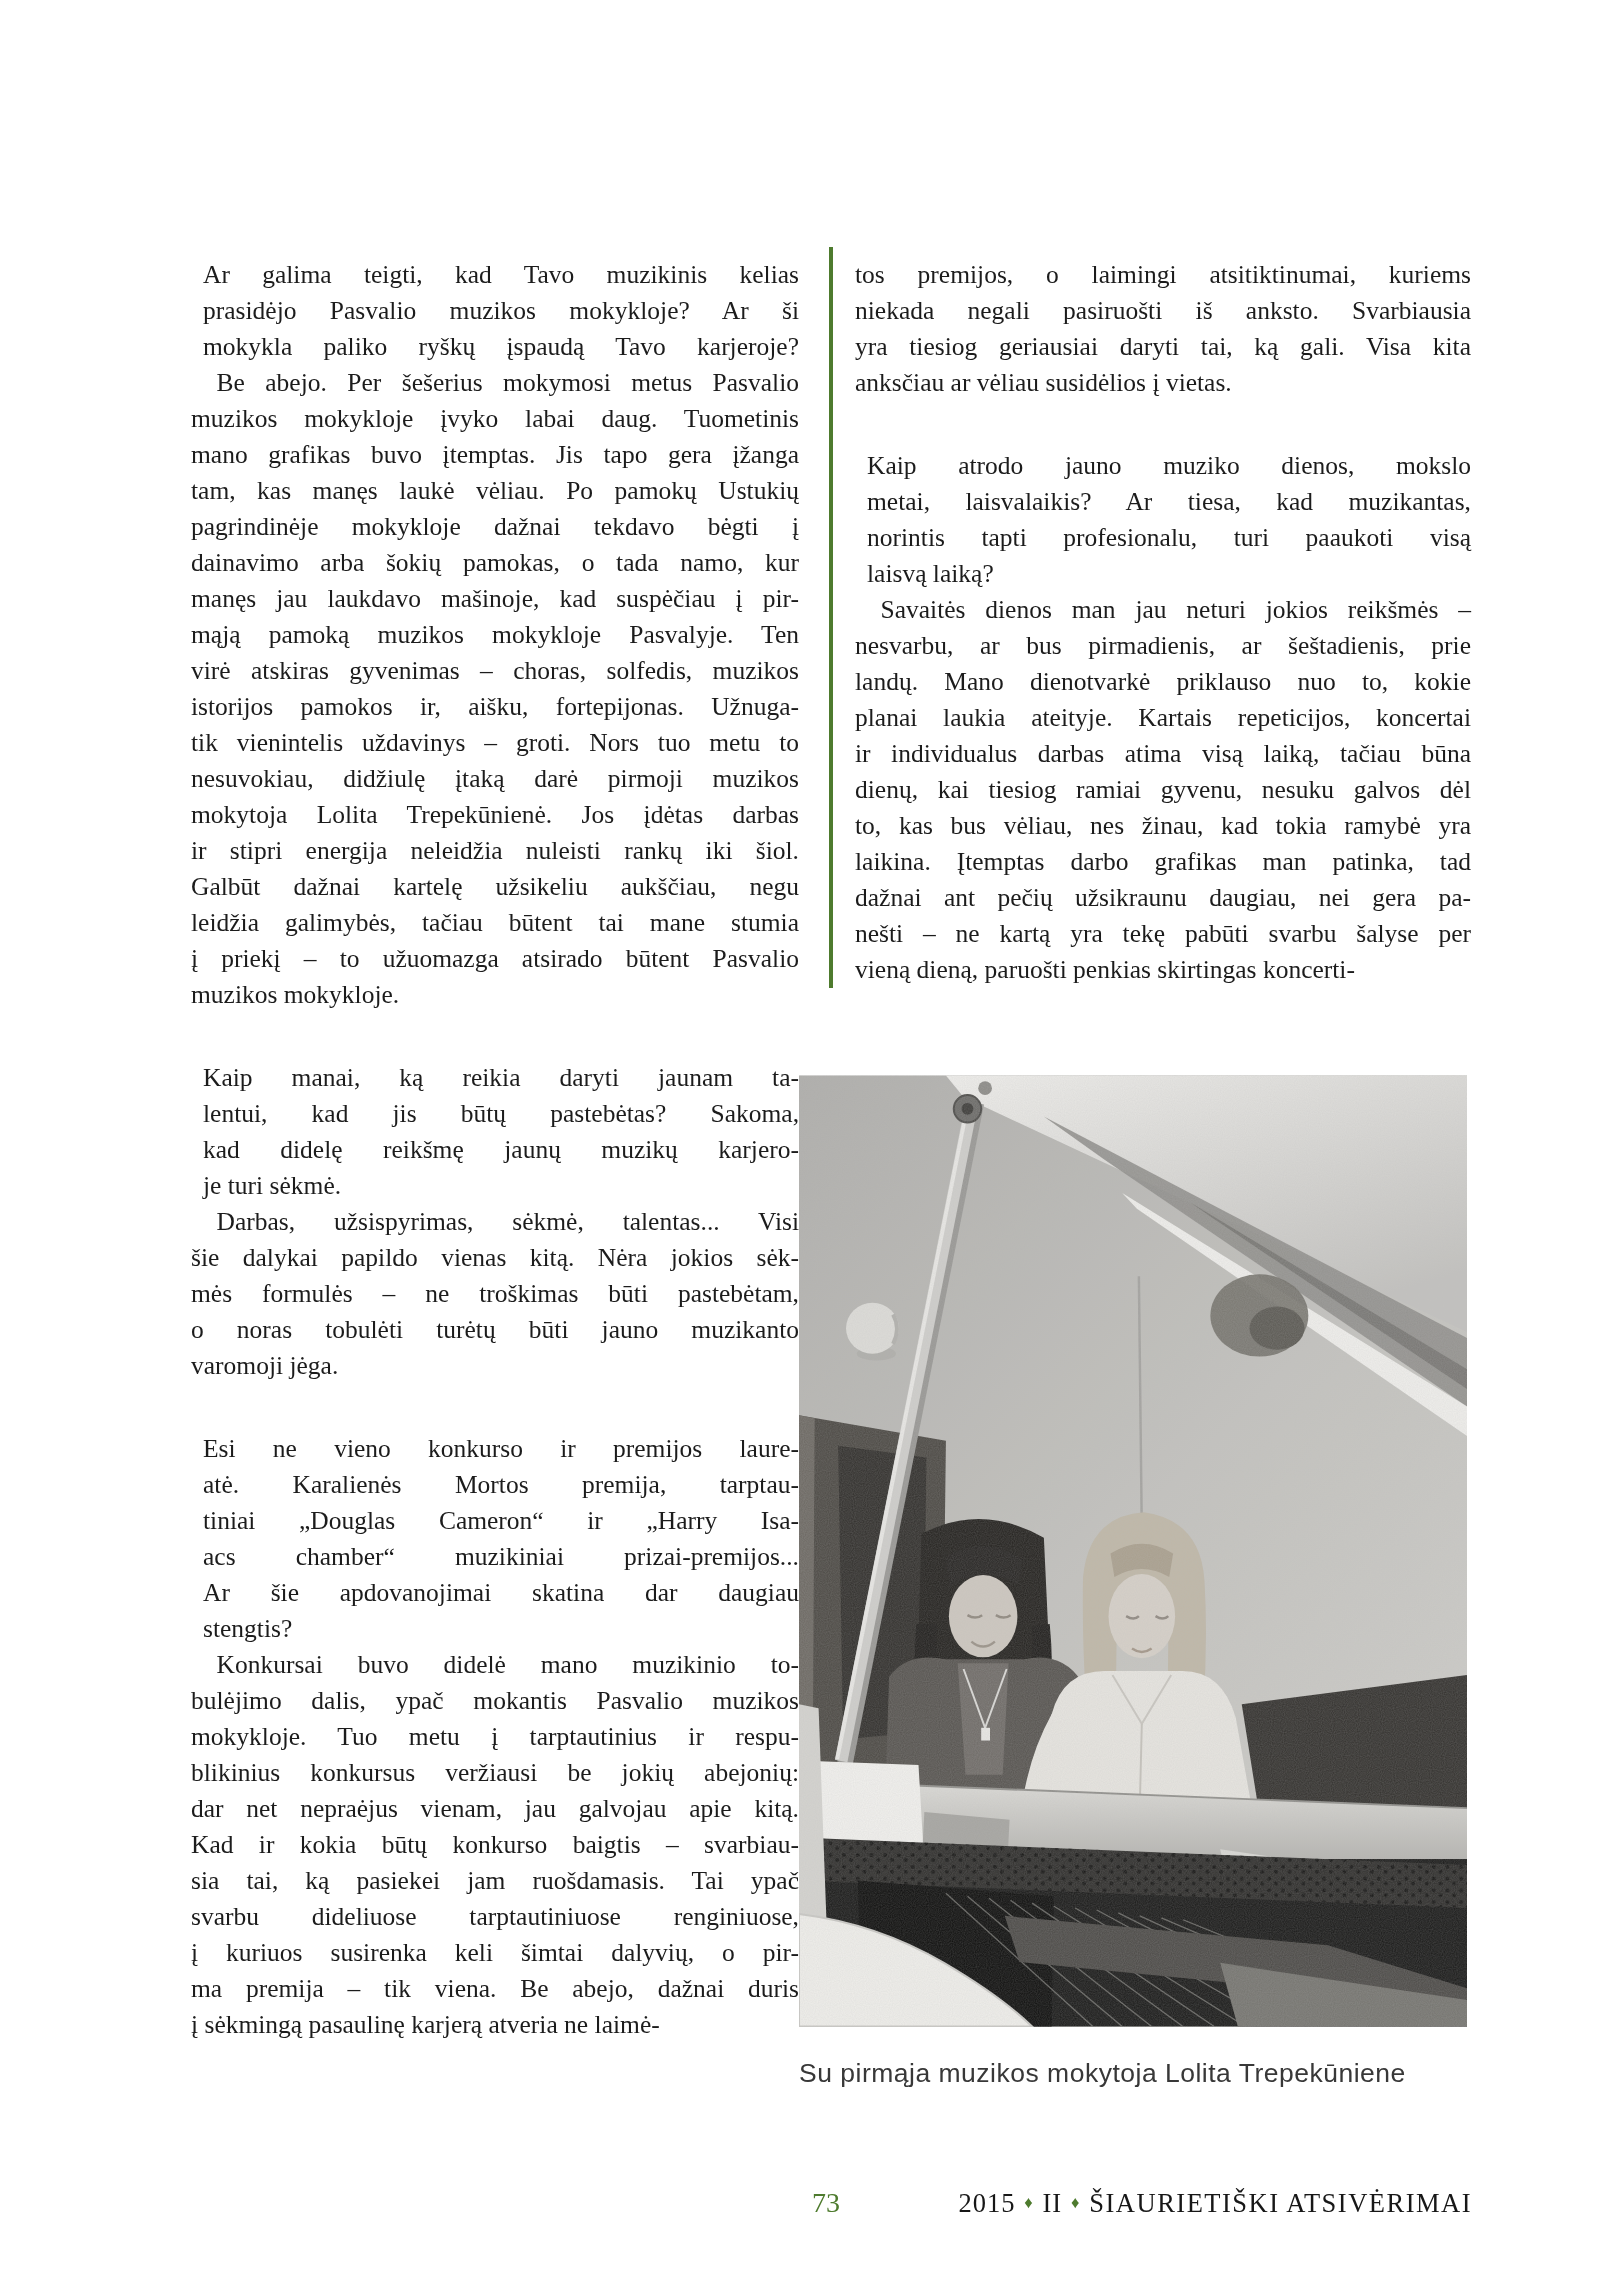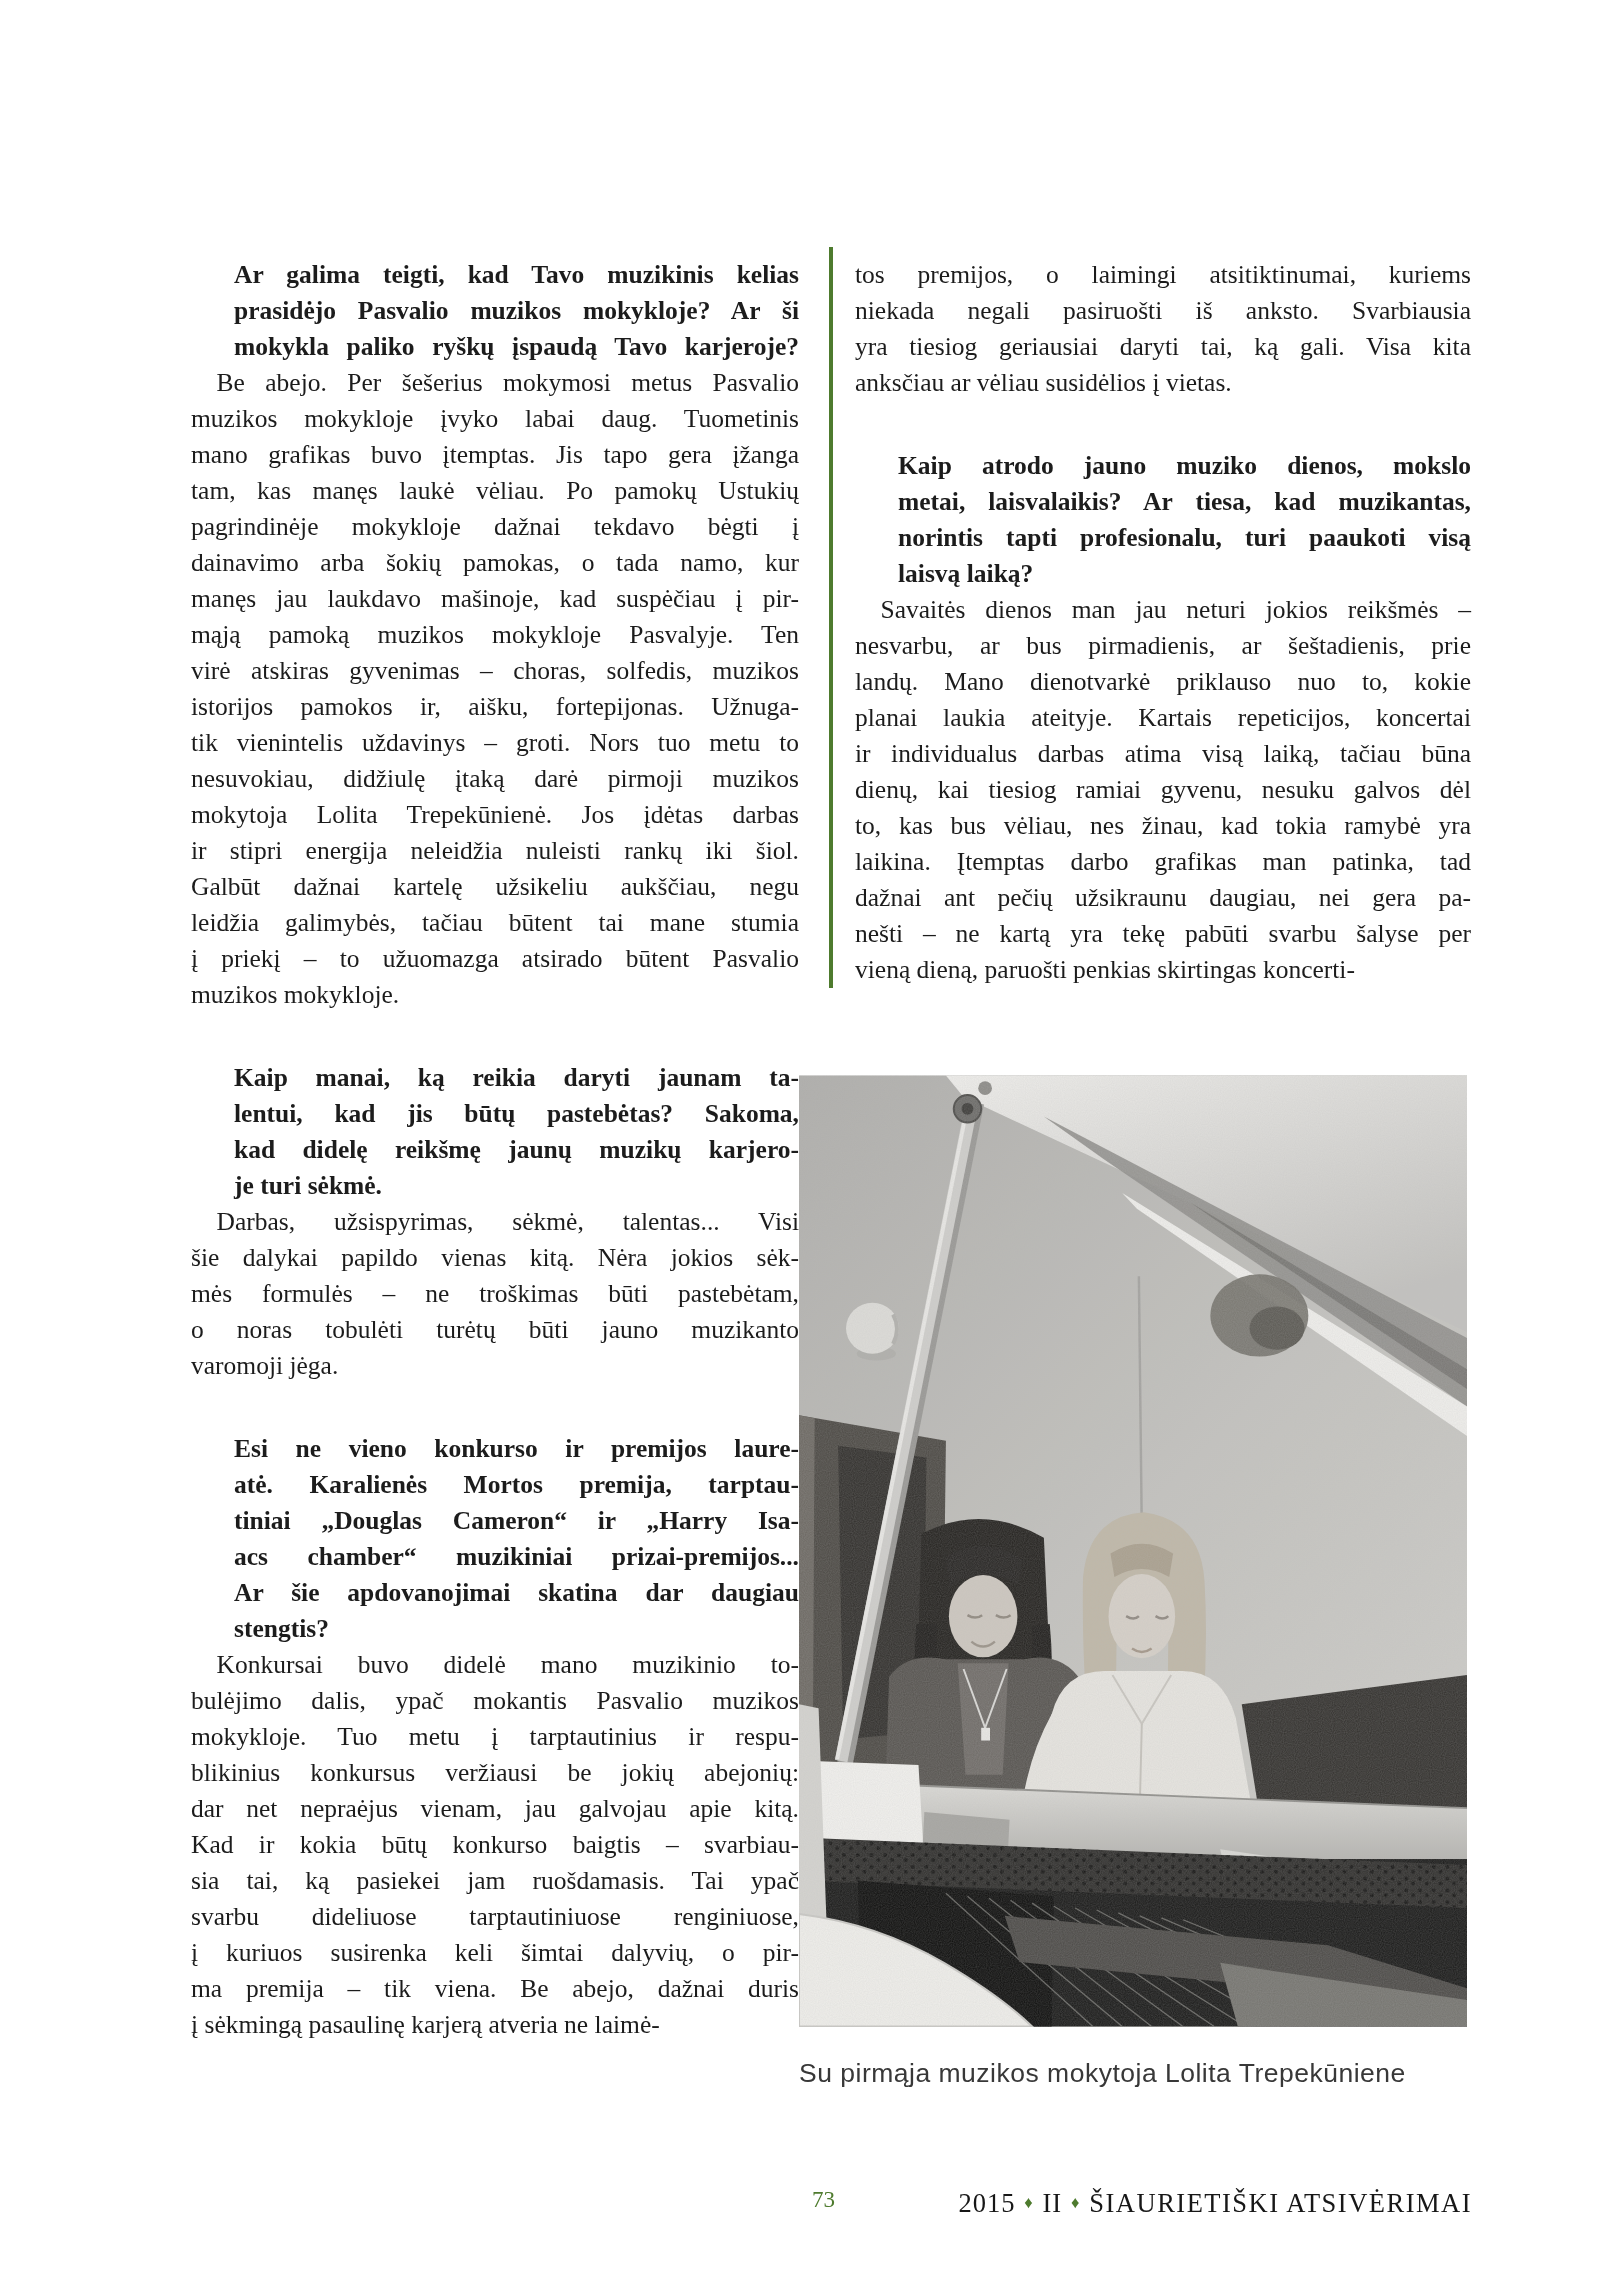--- a/index.html
+++ b/index.html
@@ -4,39 +4,39 @@
 <style>
   html,body{margin:0;padding:0;background:#ffffff;}
   #page{
     position:relative; width:1621px; height:2293px; background:#fff;
     font-family:"Liberation Serif", serif; color:#1c1c1c; overflow:hidden;
   }
   .col{position:absolute; font-size:25.5px; line-height:36px;}
   #col-left{left:191px; top:257px; width:608px;}
   #col-right{left:855px; top:257px; width:616px;}
   .block{margin:0;}
-  .block.heading{font-weight:bold; margin-left:43px; margin-top:47px;}
+  .block.heading{font-weight:normal; margin-left:12px; margin-top:47px;}
   .block.heading:first-child{margin-top:0;}
   .block.para.indent .ln:first-child{text-indent:25.5px;}
   .ln{height:36px; line-height:36px; white-space:normal;}
   .ln.j{text-align:justify; text-align-last:justify; -moz-text-align-last:justify;}
   #divider{
     position:absolute; left:829px; top:247px; width:3.9px; height:741px;
     background:var(--green,#4e7b2e);
   }
   #photo{position:absolute; left:799px; top:1075px; width:668px; height:952px;}
   #photo svg{display:block;}
   #caption{
     position:absolute; left:799px; top:2058px; width:676px;
     font-family:"Liberation Sans", sans-serif; font-size:26.5px; letter-spacing:0.5px;
     color:#383838;
   }
   #page-num{
     position:absolute; left:812px; top:2187px;
-    font-size:23px; color:var(--green,#4e7b2e);
+    font-size:28px; color:var(--green,#4e7b2e);
   }
   #journal-line{
     position:absolute; right:149px; top:2188px;
     font-size:26.5px; letter-spacing:1px; color:#171717; white-space:nowrap;
   }
   #journal-line .caps{letter-spacing:1.5px;}
   #journal-line .dia{
     color:var(--green,#4e7b2e); font-size:16.7px; padding:0 8.8px; vertical-align:3.9px;
   }
 </style>

